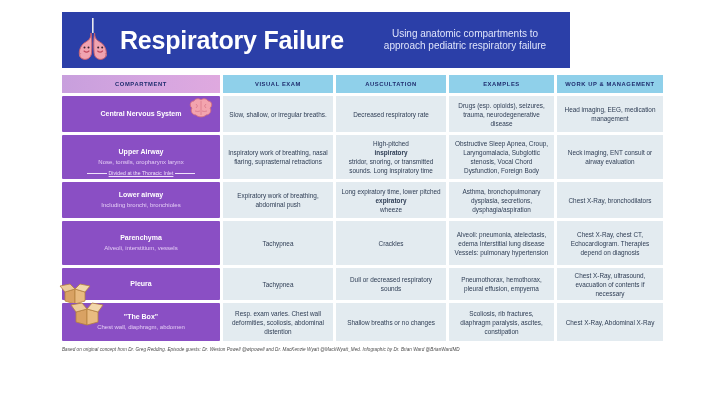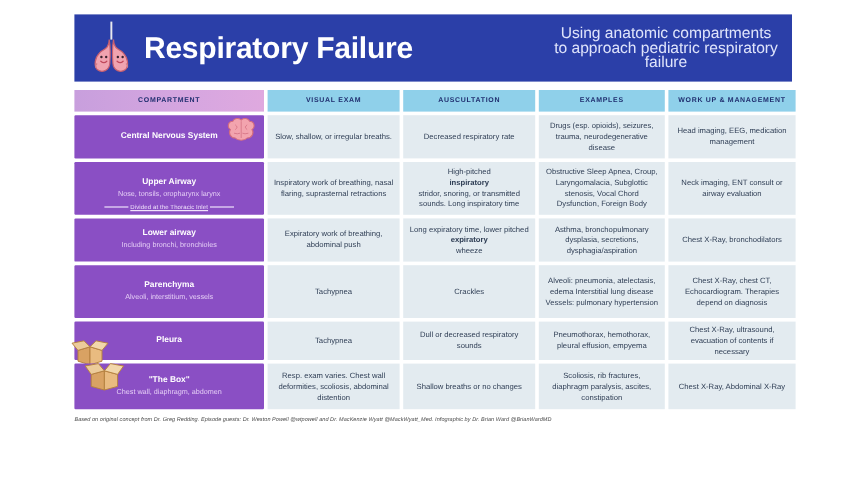--- a/index.html
+++ b/index.html
@@ -26,21 +26,21 @@
     top: 12px;
     width: 598px;
     height: 382px;
   }
 
   
   .header {
     display: flex;
     align-items: stretch;
     height: 56px;
-    width: 598px;
+    width: 508px;
   }
   .header-main {
     flex: 1 1 auto;
     background: #2b3fa8;
     display: flex;
     align-items: center;
     position: relative;
     padding-left: 8px;
     box-sizing: border-box;
   }
@@ -53,21 +53,21 @@
   }
   .title {
     color: #ffffff;
     font-size: 25px;
     font-weight: bold;
     letter-spacing: -0.2px;
     white-space: nowrap;
   }
   .subtitle {
     color: #dfe4fb;
-    font-size: 13px;
+    font-size: 10px;
     line-height: 12px;
     text-align: center;
     margin-left: auto;
     margin-right: 10px;
     max-width: 190px;
   }
   .logo {
     flex: 0 0 62px;
     width: 62px;
     background: #0c0c0c;

